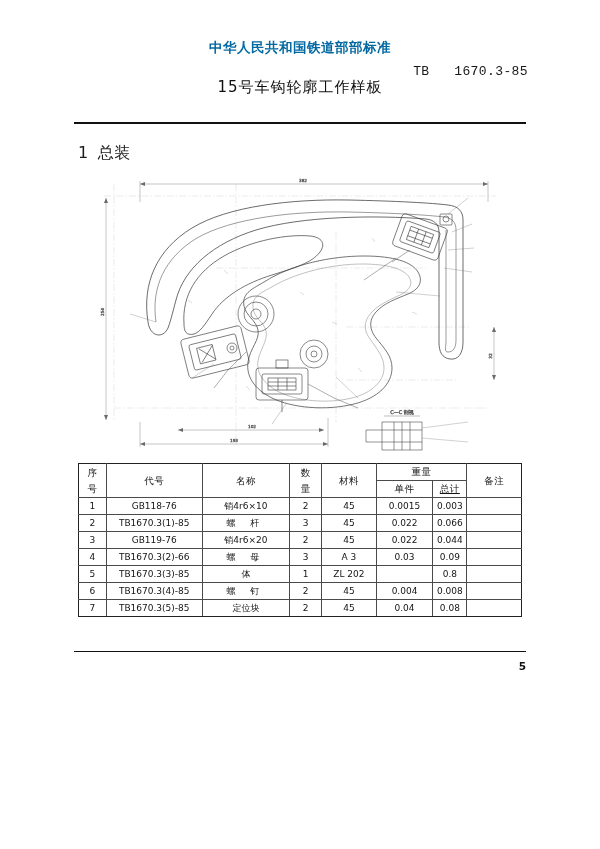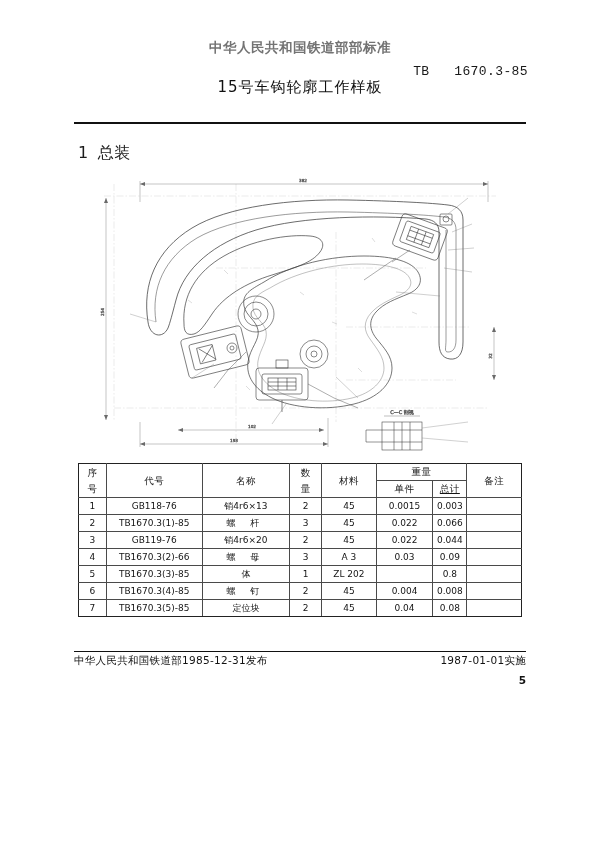--- a/index.html
+++ b/index.html
@@ -29,21 +29,21 @@
     position: absolute;
     left: 0;
     top: 38px;
     width: 600px;
     text-align: center;
   }
   .org-line {
     font-size: 13.5px;
     font-weight: bold;
     letter-spacing: 0.5px;
-    color: #737373;
+    color: #0369a1;
     line-height: 18px;
   }
   .std-no {
     position: absolute;
     right: 72px;
     top: 26px;
     font-size: 13px;
     font-family: Liberation Mono, monospace;
     letter-spacing: 0.4px;
     color: #181818;
@@ -420,21 +420,21 @@
       </tr>
       <tr>
         <th class="c-unit">单件</th>
         <th class="c-total">总计</th>
       </tr>
     </thead>
     <tbody>
       <tr>
         <td class="col-l">1</td>
         <td>GB118-76</td>
-        <td>销4r6×13</td>
+        <td>销4r6×10</td>
         <td>2</td>
         <td>45</td>
         <td>0.0015</td>
         <td>0.003</td>
         <td class="col-r"></td>
       </tr>
       <tr>
         <td class="col-l">2</td>
         <td>TB1670.3(1)-85</td>
         <td class="name-spaced">螺 杆</td>
@@ -492,20 +492,16 @@
         <td>45</td>
         <td>0.04</td>
         <td>0.08</td>
         <td class="col-r"></td>
       </tr>
     </tbody>
   </table>
 
   <div class="rule-bottom"></div>
   <div class="footer">
-    <div class="footer-row">
-      <span>中华人民共和国铁道部1985-12-31发布</span>
-      <span>1987-01-01实施</span>
-    </div>
     <div class="page-no">5</div>
   </div>
 
 </div>
 
 </body></html>

